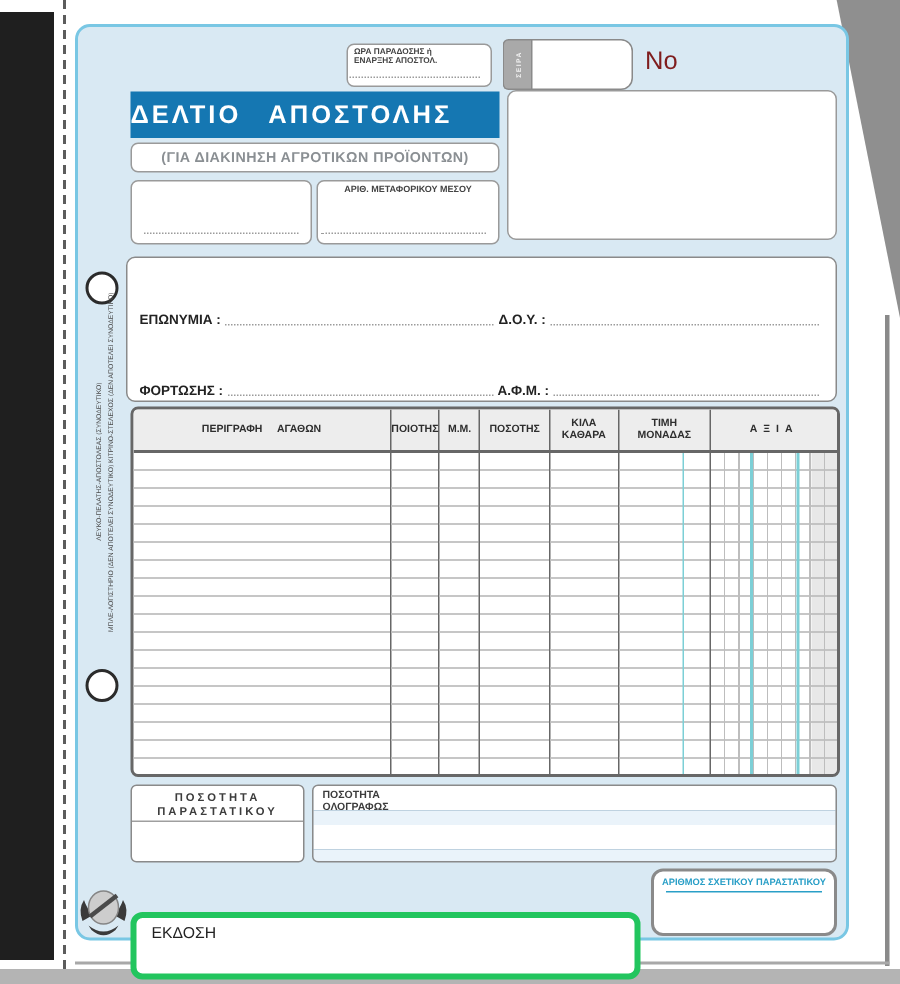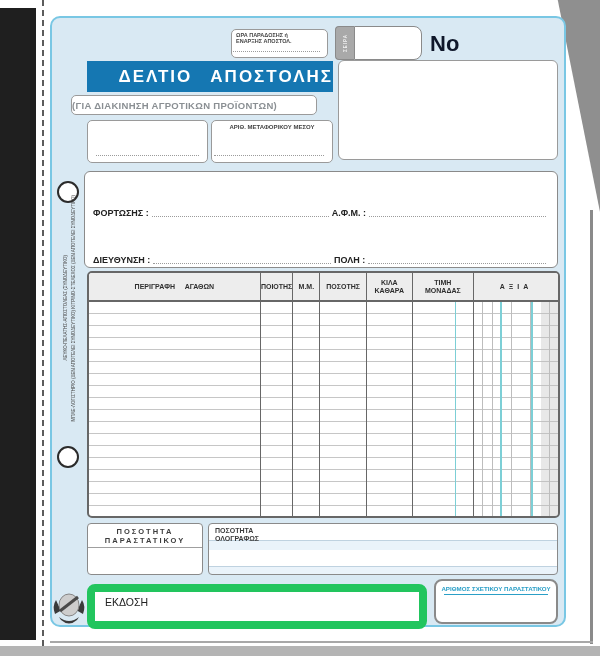--- a/index.html
+++ b/index.html
@@ -26,26 +26,26 @@
   
   .date-box { left:38px; top:11px; width:138px; height:29px; display:flex; align-items:flex-end; padding:2px 4px; }
   .date-box .lbl { font-size:7.5px; font-weight:bold; color:#333; }
   .time-box { left:179px; top:11px; width:97px; height:29px; padding:2px 4px; display:flex; flex-direction:column; }
   .time-box .lbl { font-size:5.5px; font-weight:bold; color:#444; line-height:6px; }
   .series-unit { position:absolute; left:283px; top:8px; width:87px; height:34px; display:flex; }
   .series-tab { width:19px; background:#a9a9a9; border:1.5px solid #8a8a8a; border-right:none; border-radius:4px 0 0 4px;
                 display:flex; align-items:center; justify-content:center; }
   .series-tab span { writing-mode:vertical-rl; transform:rotate(180deg); font-size:4.5px; letter-spacing:1px; color:#f2f2f2; font-weight:bold; }
   .series-field { flex:1; background:#fff; border:1.5px solid #8a8a8a; border-radius:0 8px 8px 0; }
-  .no-label { position:absolute; left:378px; top:13px; font-size:22px; font-weight:bold; color:#0f172a; }
+  .no-label { position:absolute; left:378px; top:13px; font-size:17px; font-weight:normal; color:#7f1d1d; }
 
   .banner { position:absolute; left:35px; top:43px; width:246px; height:31px; background:#1577b2;
-            display:flex; align-items:center; justify-content:flex-end; }
+            display:flex; align-items:center; justify-content:flex-start; }
   .banner span { color:#ffffff; font-weight:bold; font-size:17px; letter-spacing:2px; word-spacing:12px; }
-  .subtitle-box { left:19px; top:77px; width:246px; height:20px; display:flex; align-items:center; justify-content:flex-start; }
+  .subtitle-box { left:35px; top:77px; width:246px; height:20px; display:flex; align-items:center; justify-content:center; }
   .subtitle-box span { font-size:9.5px; font-weight:bold; color:#8a8f93; letter-spacing:0.3px; }
 
   .big-right-box { left:286px; top:42px; width:220px; height:100px; border-radius:6px; }
   .small-left-box { left:35px; top:102px; width:121px; height:43px; display:flex; align-items:flex-end; padding:3px 5px; }
   .transport-box { left:159px; top:102px; width:122px; height:43px; display:flex; flex-direction:column; padding:3px 5px; }
   .transport-box .lbl { font-size:6px; font-weight:bold; color:#444; text-align:center; }
   .transport-box .leader, .small-left-box .leader { width:100%; }
 
   
   .party-box { left:32px; top:153px; width:474px; height:97px; border-radius:6px; overflow:hidden;
@@ -79,21 +79,21 @@
   .qty-num-box { left:35px; top:505px; width:116px; height:52px; border-radius:4px; border-color:#8a8a8a;
                  display:flex; flex-direction:column; }
   .qty-num-head { border-bottom:1px solid #9f9f9f; padding:3px 0 2px 0; text-align:center; }
   .qty-num-head div { font-size:7.5px; font-weight:bold; letter-spacing:2px; color:#3c3c3c; line-height:9px; }
   .qty-words-box { left:156px; top:505px; width:350px; height:52px; border-radius:4px; border-color:#8a8a8a;
                    padding:3px 6px; background:
                    repeating-linear-gradient(to bottom, #ffffff 0 16px, #bfd2e0 16px 17px, #eaf3fa 17px 26px, #ffffff 26px 26px); }
   .qty-words-box div { font-size:7px; font-weight:bold; color:#3c3c3c; line-height:8px; }
 
   
-  .sig-box { left:35px; top:566px; width:340px; height:45px; border-radius:8px; border:8px solid #22c55e;
+  .sig-box { left:35px; top:590px; width:340px; height:45px; border-radius:8px; border:4px solid #22c55e;
              display:flex; justify-content:space-between; padding:4px 10px; }
   .sig-box span { font-size:10.5px; color:#222; }
   .doc-box { left:382px; top:561px; width:124px; height:45px; border-radius:8px; border:2px solid #8a8a8a;
              display:flex; flex-direction:column; align-items:center; padding-top:4px; }
   .doc-box span { font-size:6.2px; font-weight:bold; color:#2a9fc7; text-align:center; }
   .doc-box .rule { width:104px; height:1px; background:#2a9fc7; margin-top:2px; }
 
   
   .hole { position:absolute; width:22px; height:22px; background:#ffffff; border:2px solid #2b2b2b; border-radius:50%; }
   .hole-1 { left:5px; top:163px; } .hole-2 { left:5px; top:428px; }
@@ -139,29 +139,29 @@
   <div class="wbox small-left-box">
     <span class="leader"></span>
   </div>
   <div class="wbox transport-box">
     <span class="lbl">ΑΡΙΘ. ΜΕΤΑΦΟΡΙΚΟΥ ΜΕΣΟΥ</span>
     <span class="leader" style="flex:none; margin-top:auto;"></span>
   </div>
 
   <div class="wbox party-box">
     <div class="prow">
+      <span class="plbl">ΕΠΩΝΥΜΙΑ :</span>
+      <span class="leader"></span>
+      <span class="plbl">Δ.Ο.Υ. :</span>
+      <span class="leader"></span>
+    </div>
+    <div class="prow">
       <span class="plbl">ΦΟΡΤΩΣΗΣ :</span>
       <span class="leader"></span>
       <span class="plbl">Α.Φ.Μ. :</span>
-      <span class="leader"></span>
-    </div>
-    <div class="prow">
-      <span class="plbl">ΔΙΕΥΘΥΝΣΗ :</span>
-      <span class="leader"></span>
-      <span class="plbl">ΠΟΛΗ :</span>
       <span class="leader"></span>
     </div>
   </div>
 
   <div class="gtable">
     <div class="thead">
       <div class="th c-desc">
           <span>ΠΕΡΙΓΡΑΦΗ ΑΓΑΘΩΝ</span>
         </div>
       <div class="th c-qual">

